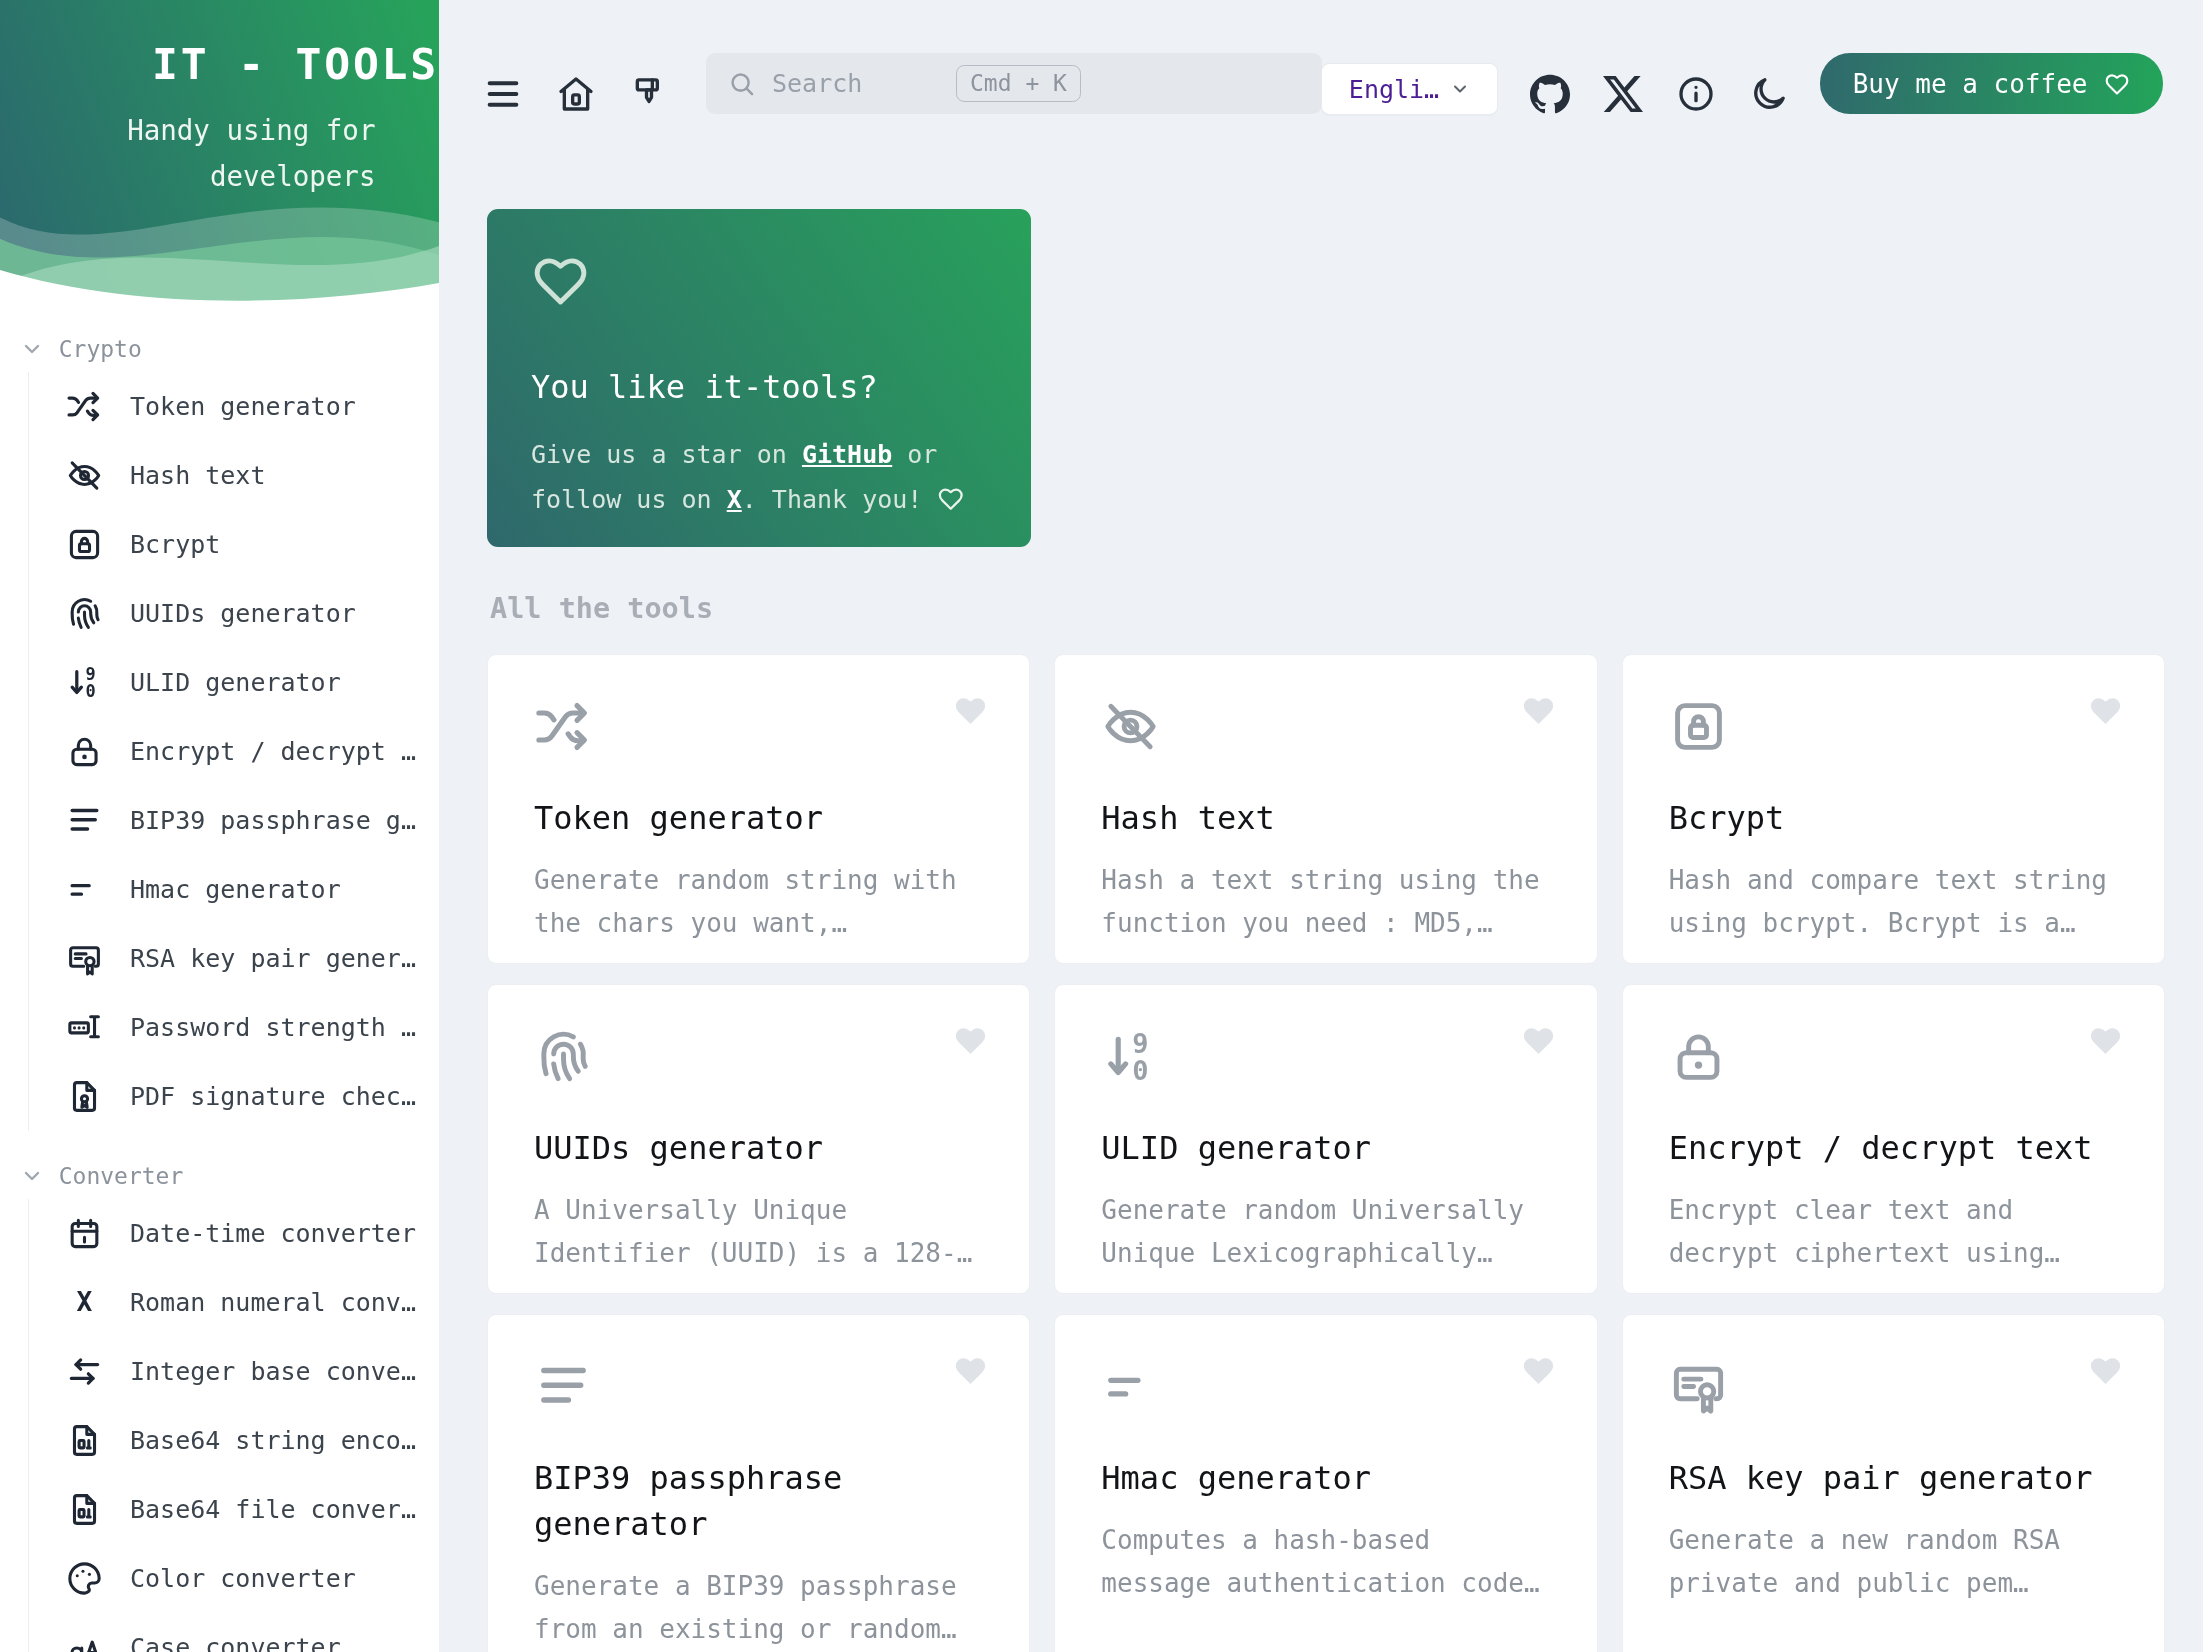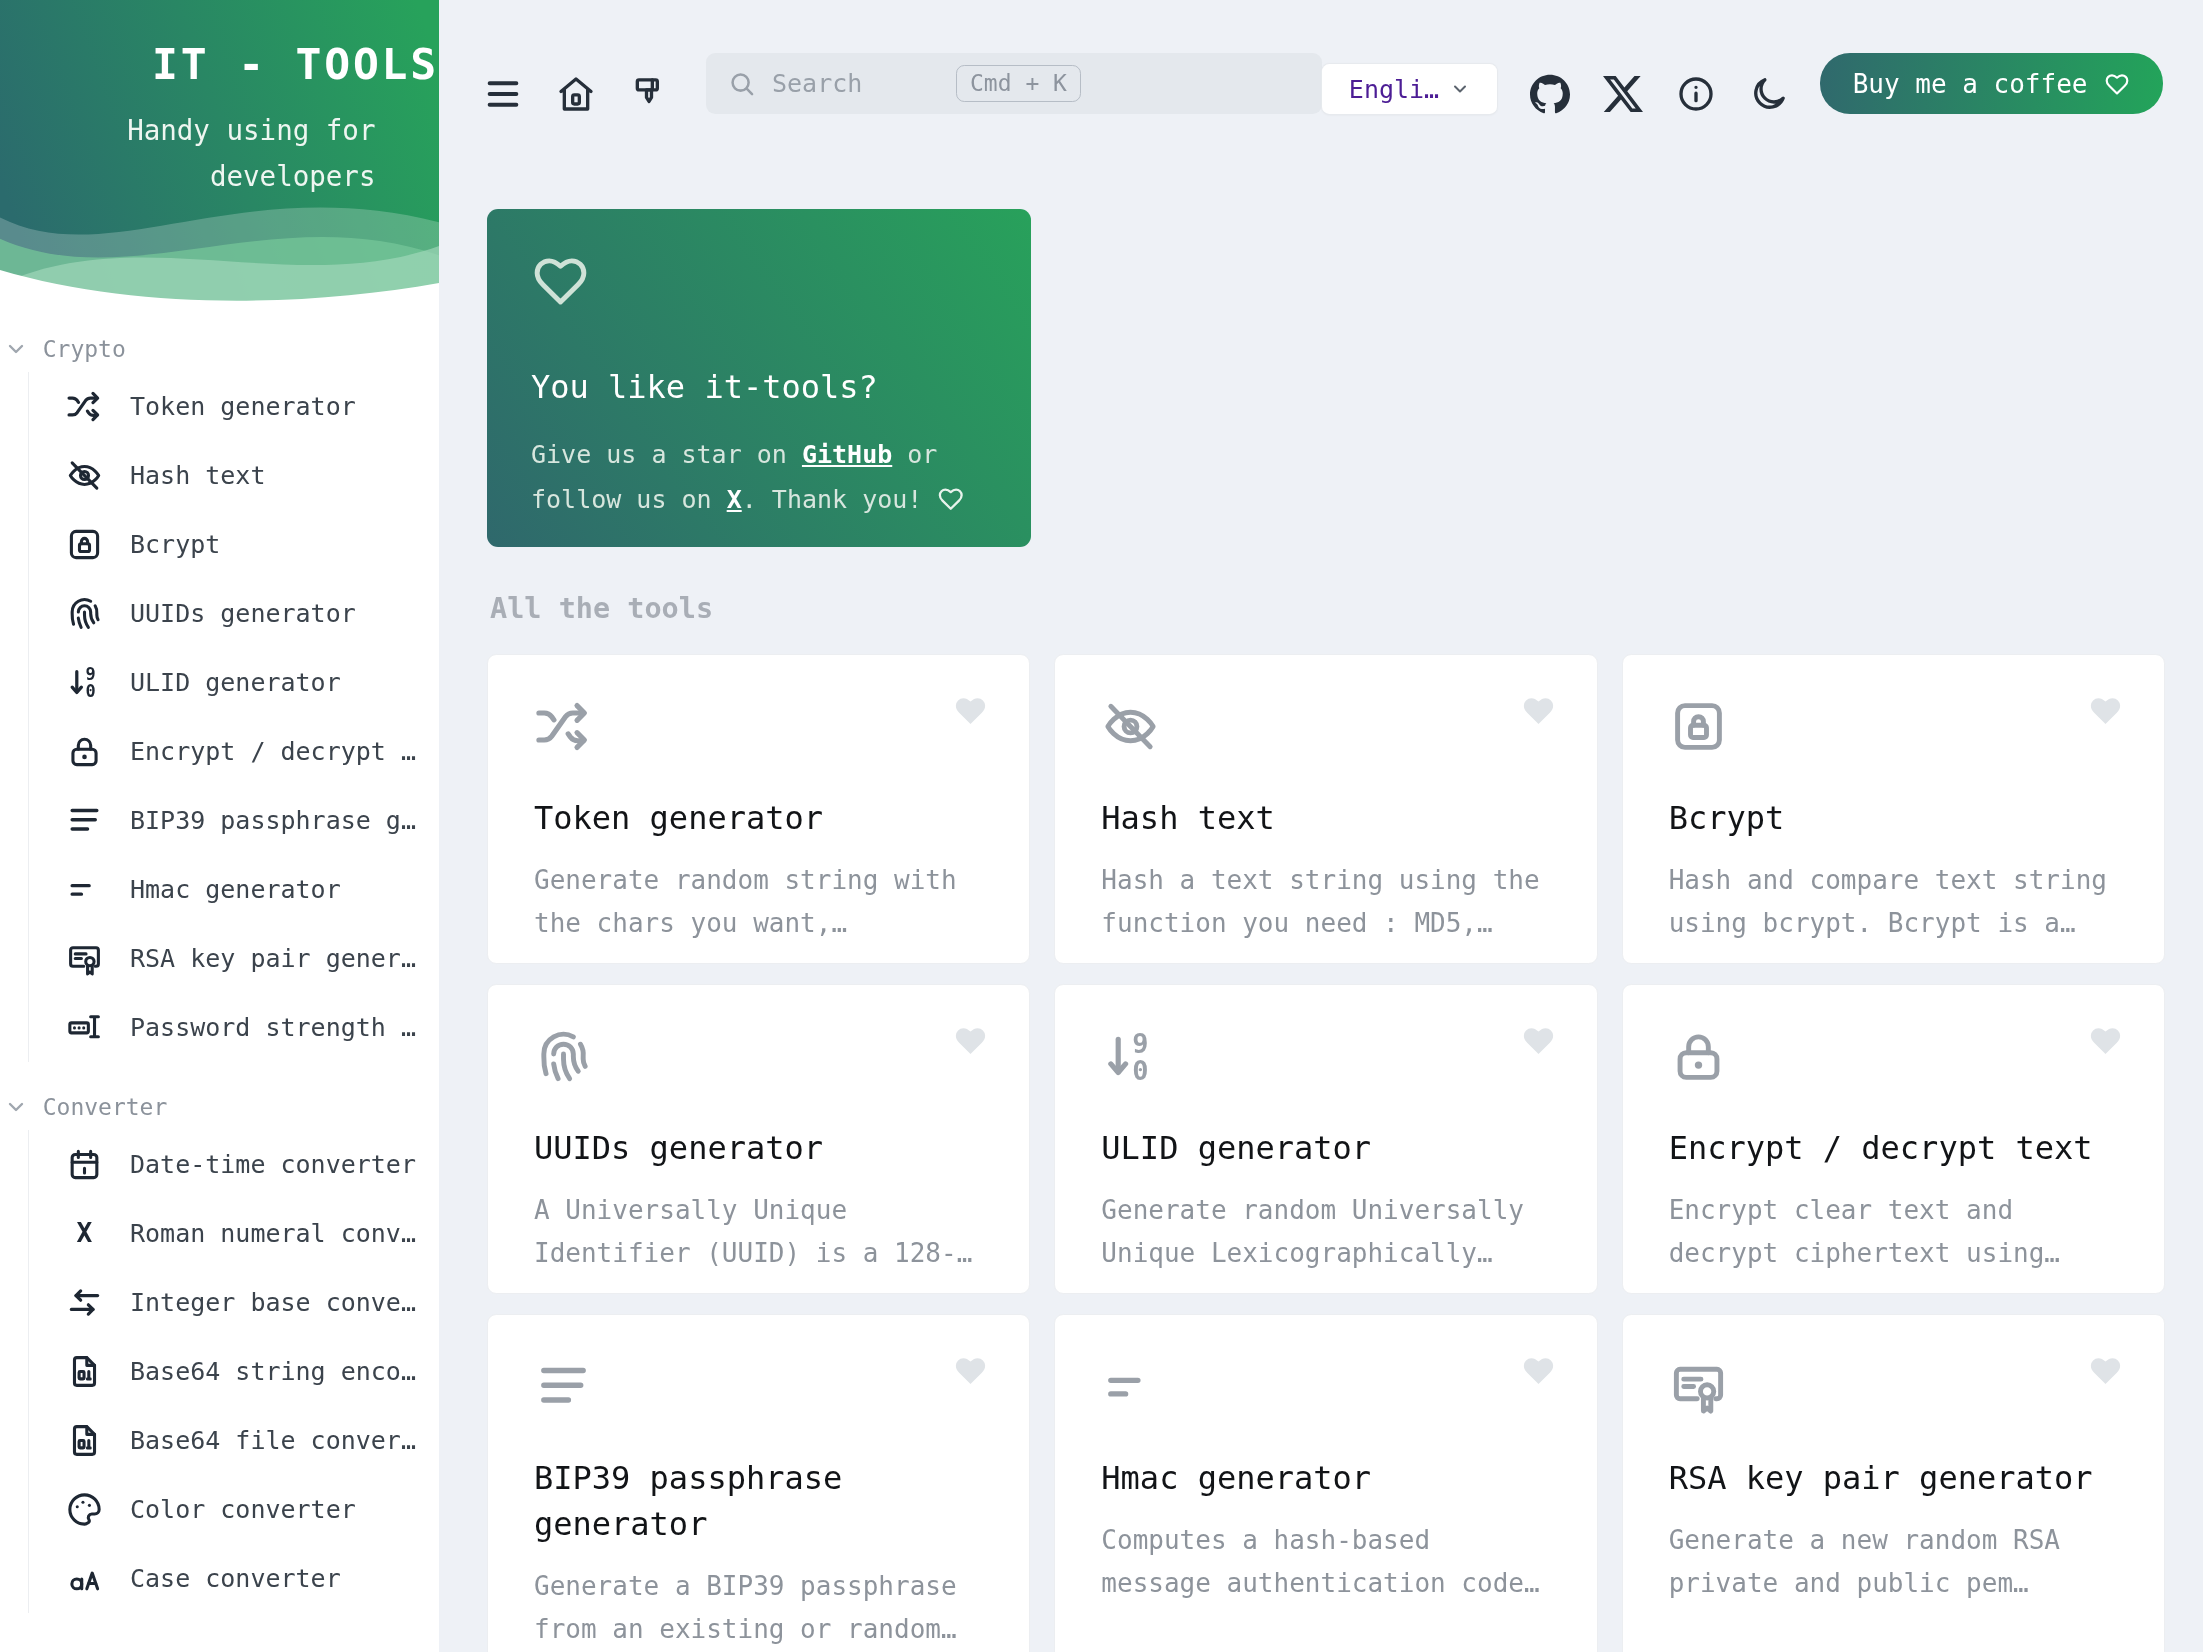--- a/index.html
+++ b/index.html
@@ -14,21 +14,21 @@
 
   
   .sidebar { position:absolute; left:0; top:0; bottom:0; width:439px; background:#fff; overflow:hidden; }
   .logo-header { position:relative; height:303px; overflow:hidden;
     background:linear-gradient(70deg,#2b6b6d 8%,#27a25b 96%); color:#fff; text-align:right; cursor:pointer; }
   .logo-title { padding-top:39px; font-size:43px; font-weight:700; letter-spacing:2.8px; }
   .logo-sub { margin:18.4px auto 0; width:312px; font-size:27.5px; line-height:46px; color:#eef6f1; }
   .waves { position:absolute; left:0; bottom:-1.8px; width:439px; height:138px; }
 
   .section { margin-top:26px; }
-  .section-head { display:flex; align-items:center; gap:14.7px; padding-left:4px;
+  .section-head { display:flex; align-items:center; gap:14.7px; padding-left:20px;
     color:#8b929b; font-size:23px; height:39px; cursor:pointer; }
   .section-head .chev { width:24px; height:24px; color:#a0a7af; }
   .items { margin:3.7px 0 0 27.5px; list-style:none; border-left:1.8px solid #eceef1; }
   .item { display:flex; align-items:center; height:69px; padding-left:37px; gap:27.5px;
     color:#3b434c; font-size:25px; cursor:pointer; white-space:nowrap; }
   .item .icon { width:37px; height:37px; color:#1e2733; flex:none; }
 
   
   .main { position:absolute; left:439px; top:0; right:0; bottom:0; }
 
@@ -336,20 +336,26 @@
     <span class="item-label">RSA key pair gener…</span>
   </li>
 
   <li class="item">
     <svg class="icon ic" viewBox="0 0 40 40" width="37" height="37">
               <use href="#sym-password-check-icon"></use>
             </svg>
     <span class="item-label">Password strength …</span>
   </li>
 
+  <li class="item">
+    <svg class="icon ic" viewBox="0 0 40 40" width="37" height="37">
+              <use href="#sym-file-badge-icon"></use>
+            </svg>
+    <span class="item-label">PDF signature chec…</span>
+  </li>
 </ul>
   </div>
 
   <div class="section">
     <div class="section-head">
       <svg class="chev" viewBox="0 0 26 26" width="24" height="24">
             <use href="#sym-chevron-down-icon"></use>
           </svg>
       <span class="section-label">Converter</span>
     </div>

